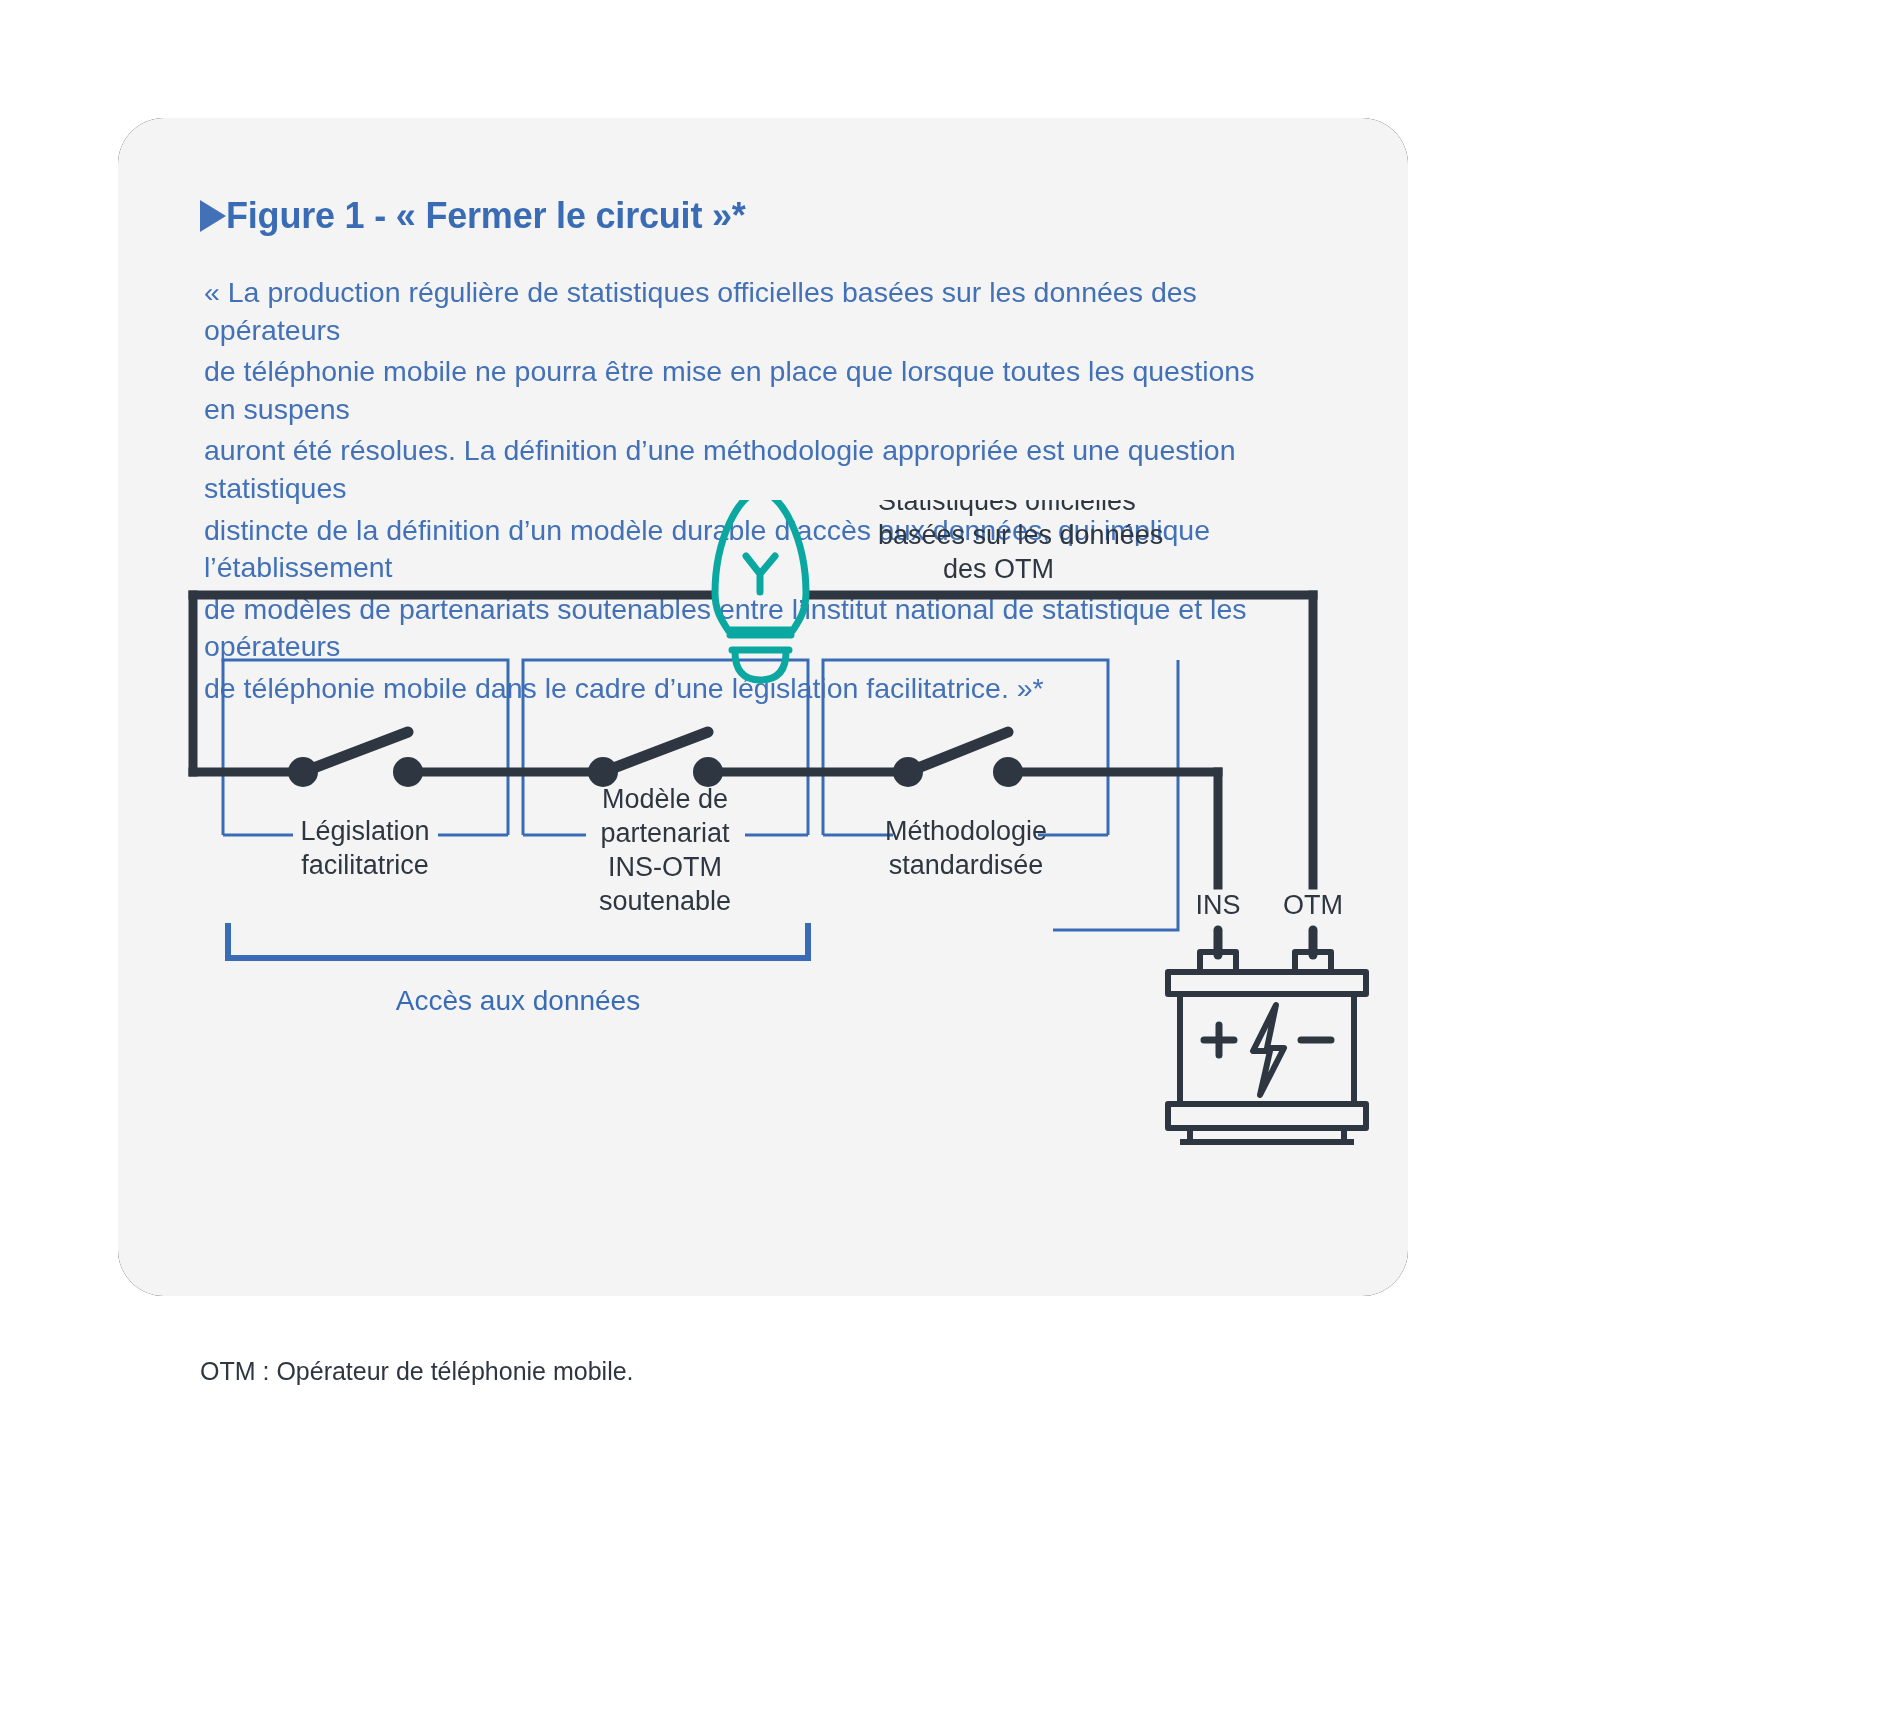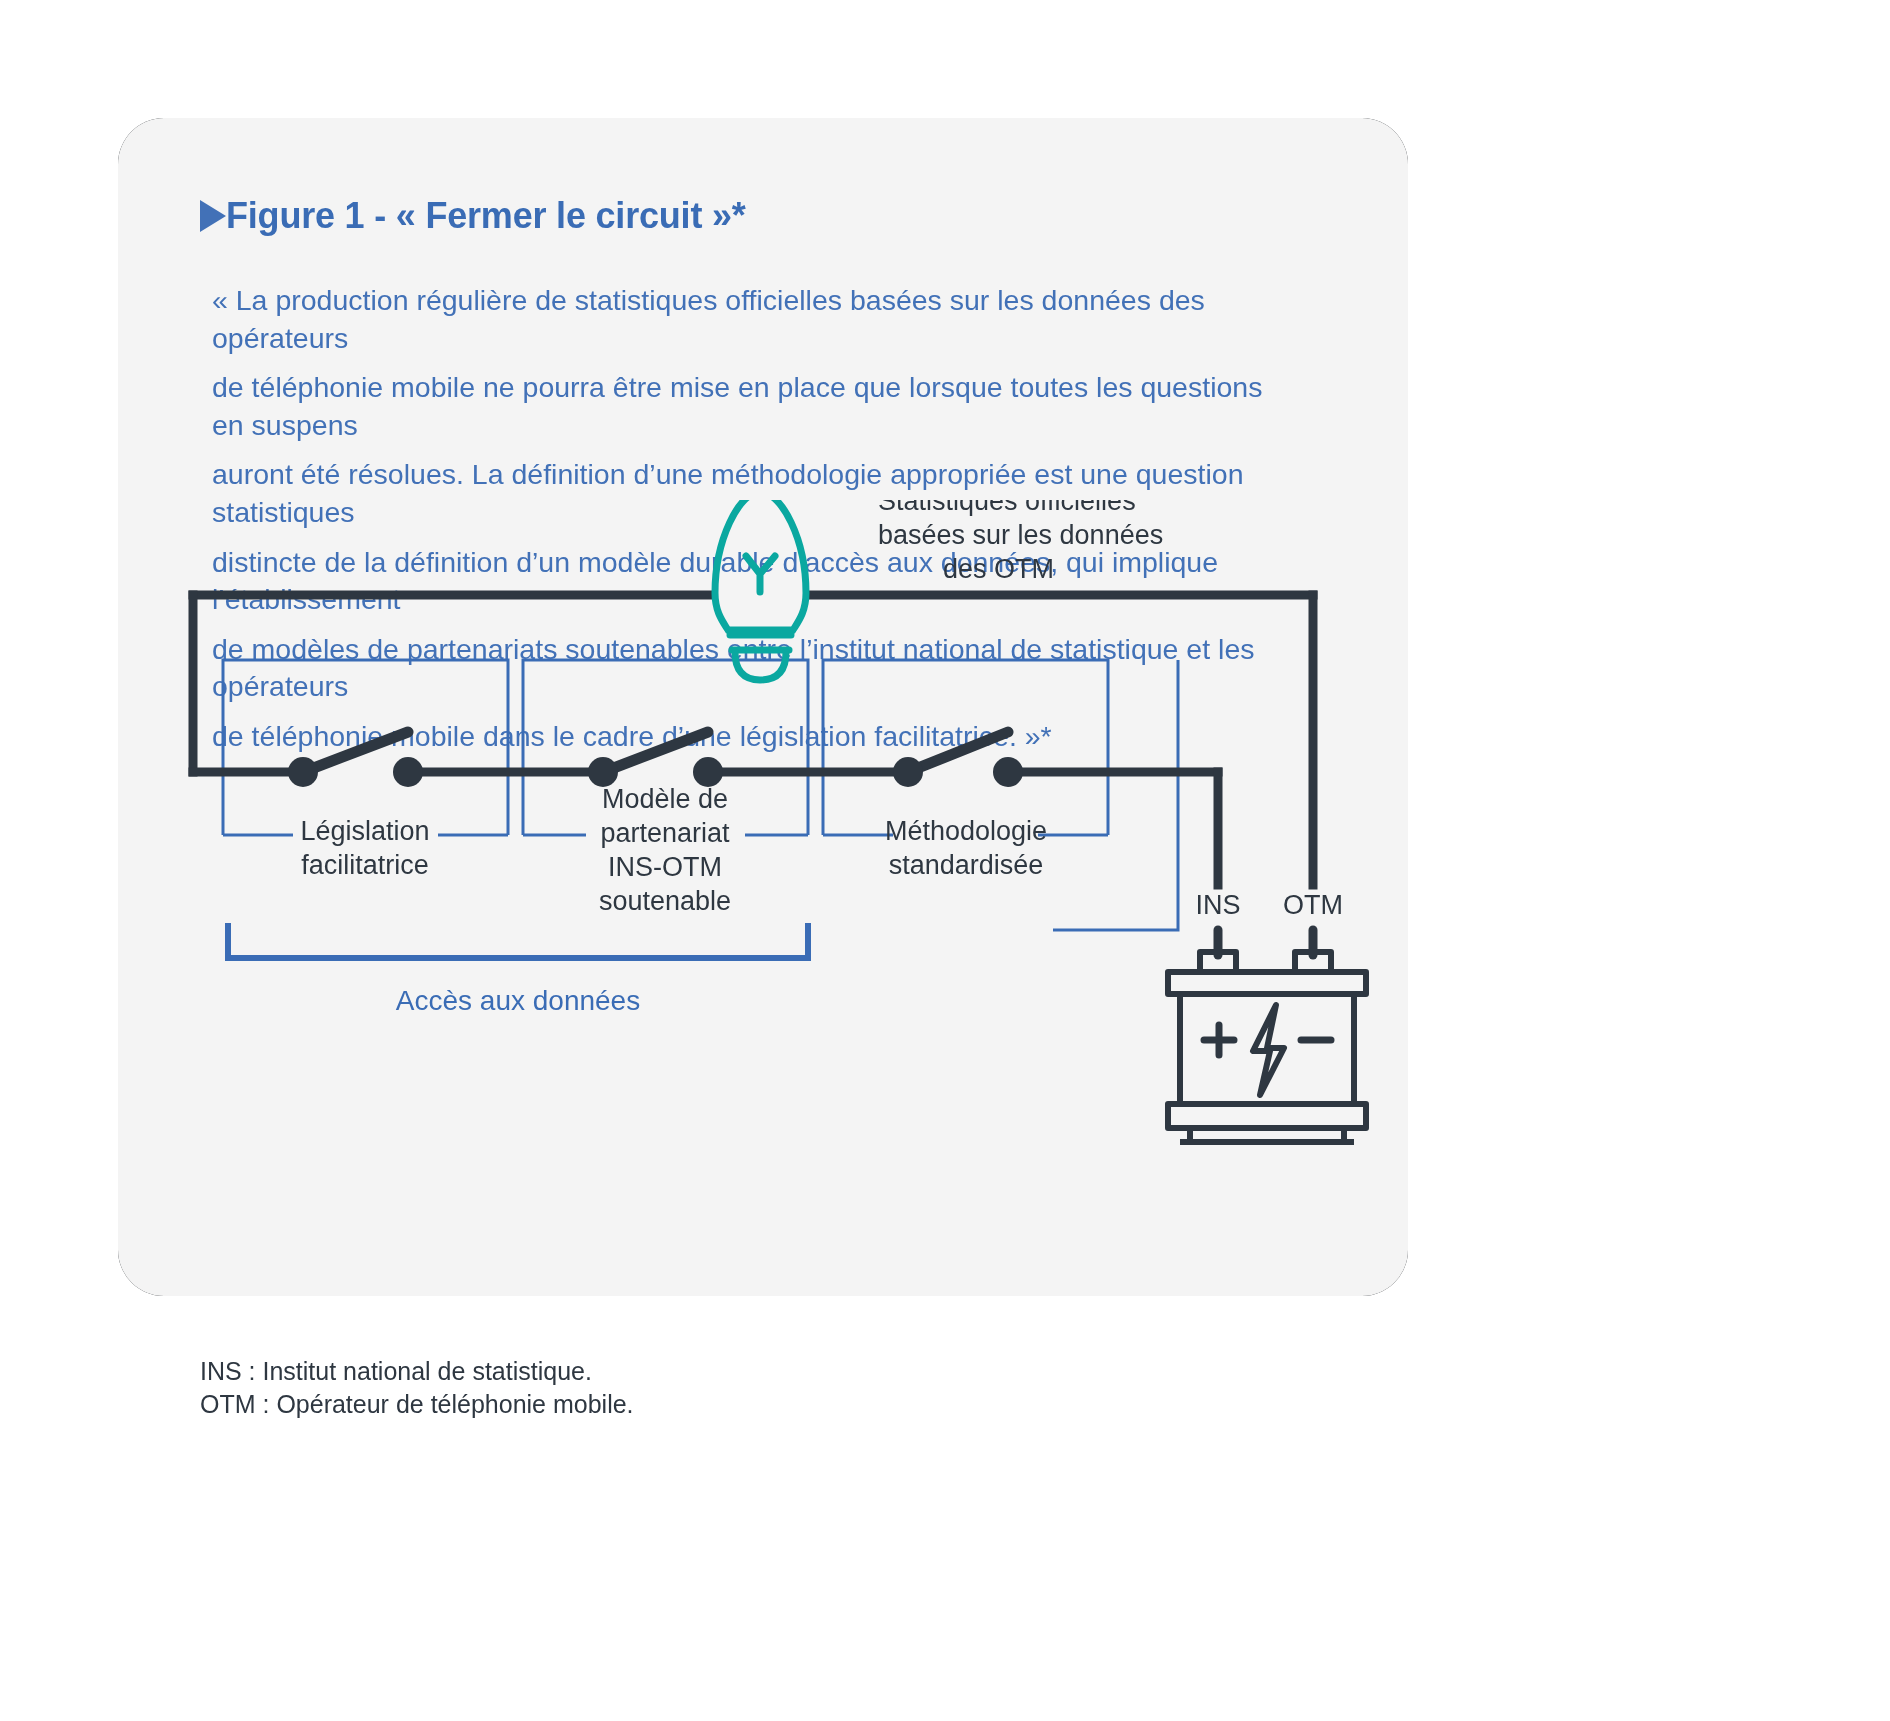--- a/index.html
+++ b/index.html
@@ -38,21 +38,21 @@
   .fig-title{
     font-size:36px;font-weight:bold;color:#3a6cb5;
     letter-spacing:-.2px;white-space:nowrap;
   }
 
   
   .quote{
     position:absolute;left:200px;top:270px;width:1090px;
     color:#4271b7;font-size:28.5px;line-height:1.32;
   }
-  .quote p{margin:12px;}
+  .quote p{margin:4px;}
 
   
   .notes{
     position:absolute;left:200px;top:1355px;width:1100px;
     color:#2e3741;font-size:25px;line-height:1.32;
   }
   .notes p{margin:0;}
 
   
   .circuit{position:absolute;left:118px;top:500px;}
@@ -201,15 +201,14 @@
   </g>
 
   <g stroke="#2e3741" stroke-width="7" stroke-linecap="round">
     <path d="M1086 540 H1116 M1101 525 V555"></path>
     <path d="M1183 540 H1213"></path>
   </g>
   <path d="M1158 505 L1135 551 H1152 L1142 595 L1166 548 H1149 Z" fill="none" stroke="#2e3741" stroke-width="6" stroke-linejoin="round"></path>
 </svg>
 
 <div class="notes">
-  <p>INS : Institut national de statistique.</p>
   <p>OTM : Opérateur de téléphonie mobile.</p>
 </div>
 
 </body></html>

